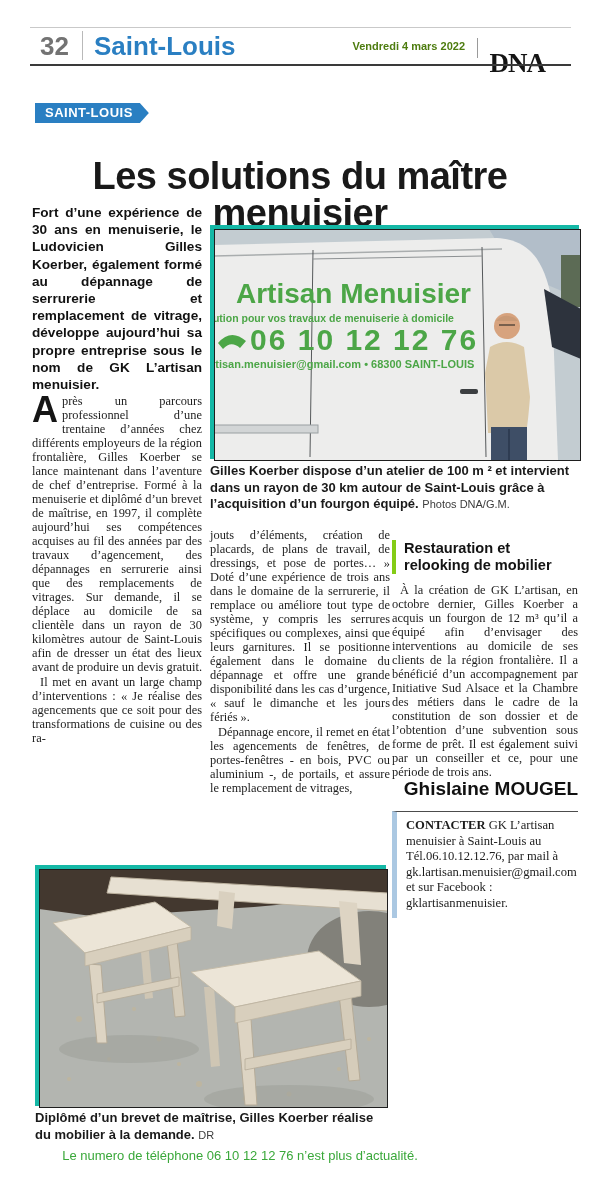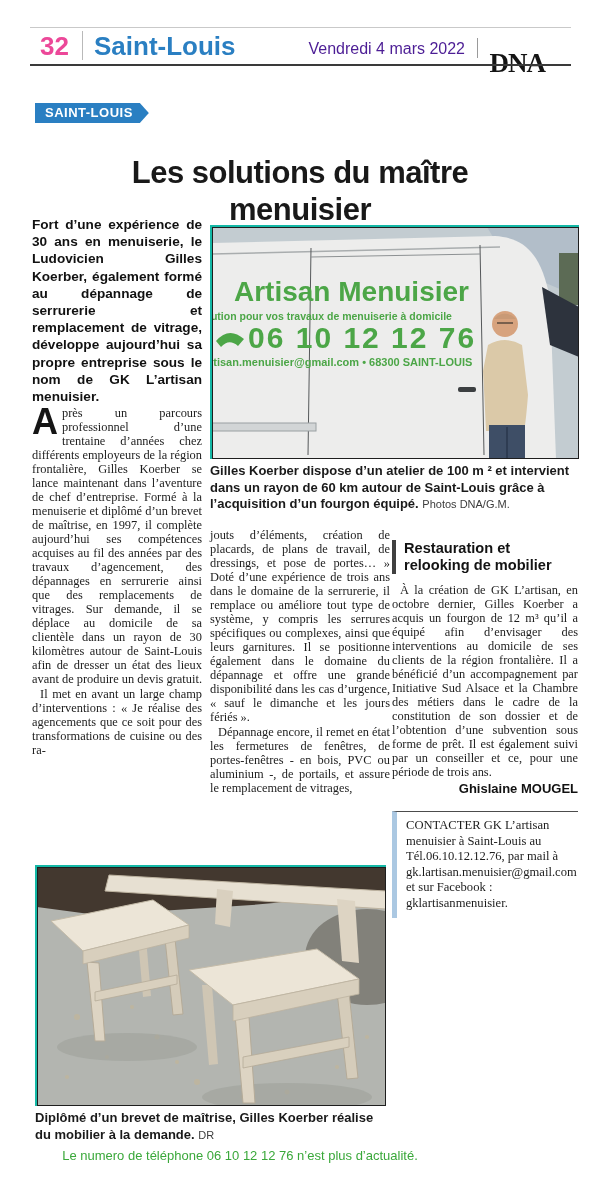--- a/index.html
+++ b/index.html
@@ -3,77 +3,77 @@
 <meta charset="utf-8">
 <style>
   html,body{margin:0;padding:0;background:#fff;}
   .page{position:relative;width:600px;height:1200px;background:#ffffff;overflow:hidden;
         font-family:"Liberation Serif",serif;color:#1c1c1c;}
   .sans{font-family:"Liberation Sans",sans-serif;}
 
   
   .top-hairline{position:absolute;left:30px;width:541px;top:27px;height:1px;background:#c9c9c9;}
   .header-rule{position:absolute;left:30px;width:541px;top:64px;height:2px;background:#3a3a3a;}
-  .page-number{position:absolute;left:40px;top:31px;font-size:26px;font-weight:bold;color:#ec4899;}
+  .page-number{position:absolute;left:40px;top:31px;font-size:26px;font-weight:bold;color:#737373;}
   .header-vdiv1{position:absolute;left:82px;top:31px;width:1px;height:29px;background:#b9b9b9;}
   .section-name{position:absolute;left:94px;top:31px;font-size:26px;font-weight:bold;color:#2a7fc2;}
-  .edition-date{position:absolute;right:135px;top:40px;font-size:16px;color:#4c1d95;}
+  .edition-date{position:absolute;right:135px;top:40px;font-size:11px;color:#4d7c0f;font-weight:bold;}
   .header-vdiv2{position:absolute;right:122px;top:38px;width:1px;height:20px;background:#9a9a9a;}
   .brand-logo{position:absolute;right:55px;top:48px;font-family:"Liberation Serif",serif;
               font-weight:bold;font-size:27px;letter-spacing:-1px;color:#141414;}
 
   
   .tag{position:absolute;left:35px;top:103px;background:#2a7fc2;color:#fff;
        font-family:"Liberation Sans",sans-serif;font-weight:bold;font-size:13px;
        letter-spacing:.5px;padding:2px 16px 3px 10px;
        clip-path:polygon(0 0,calc(100% - 9px) 0,100% 50%,calc(100% - 9px) 100%,0 100%);}
 
   
   .headline{position:absolute;left:85px;width:430px;top:133px;text-align:center;
-            font-family:"Liberation Sans",sans-serif;font-weight:bold;font-size:31px;
+            font-family:"Liberation Sans",sans-serif;font-weight:bold;font-size:38px;
             line-height:37px;letter-spacing:-.5px;color:#191919;}
 
   
   .col{position:absolute;font-size:12.4px;line-height:14px;text-align:justify;}
   .col p{margin:0 0 1px 0;}
   .col p.indent{text-indent:8px;}
-  .col1{left:32px;top:216px;width:170px;}
+  .col1{left:32px;top:204px;width:170px;}
   .col2{left:210px;top:528px;width:180px;}
   .col3{left:392px;top:528px;width:186px;}
 
   .lede{font-family:"Liberation Sans",sans-serif;font-weight:bold;font-size:13.6px;
         line-height:17.2px;color:#111;text-align:justify;margin:0 0 8px 0;}
 
   .dropcap{float:left;font-family:"Liberation Sans",sans-serif;font-weight:bold;
            font-size:36px;line-height:27px;padding:2px 4px 0 0;color:#151515;}
 
   .subhead{font-family:"Liberation Sans",sans-serif;font-weight:bold;font-size:14.6px;
-           line-height:17px;color:#131313;border-left:4px solid #404040;padding-left:8px;
+           line-height:17px;color:#131313;border-left:4px solid #84cc16;padding-left:8px;
            margin:12px 0 9px 0;text-align:left;}
 
-  .byline{font-family:"Liberation Sans",sans-serif;font-weight:bold;font-size:13px;
+  .byline{font-family:"Liberation Sans",sans-serif;font-weight:bold;font-size:19px;
           text-align:right;margin-top:3px;color:#111;}
 
   
-  .photo{position:absolute;border:2px solid #14b8a6;box-sizing:border-box;text-align:center;}
+  .photo{position:absolute;border:4px solid #14b8a6;box-sizing:border-box;text-align:center;}
   .van-photo{left:210px;top:225px;width:369px;height:234px;}
   .furn-photo{left:35px;top:865px;width:351px;height:241px;}
   .photo svg{display:block;}
 
   .caption{position:absolute;font-family:"Liberation Sans",sans-serif;font-weight:bold;
            font-size:13px;line-height:16.5px;color:#1a1a1a;text-align:left;}
   .van-caption{left:210px;top:463px;width:369px;}
   .furn-caption{left:35px;top:1110px;width:351px;}
   .credit{font-weight:normal;font-size:11px;color:#3c3c3c;}
 
   
   .infobox{border-top:1px solid #4c4c4c;border-left:5px solid #abc8e2;
            padding:6px 0 6px 9px;margin-top:15px;text-align:left;
            font-size:12.6px;line-height:15.6px;}
-  .infobox .label{font-weight:normal;}
+  .infobox .label{font-weight:bold;}
 
   
   .footer-note{position:absolute;left:0;width:480px;top:1146px;text-align:center;
                font-family:"Liberation Sans",sans-serif;font-size:13px;line-height:20px;
                color:#3aa83a;}
 
   
   .vantext{font-family:"Liberation Sans",sans-serif;font-weight:bold;fill:#4ca647;}
   .vantext-small{font-family:"Liberation Sans",sans-serif;fill:#4ca647;font-weight:bold;}
 </style>
@@ -132,27 +132,27 @@
         <line x1="285" y1="96" x2="301" y2="96" stroke="#5a4a3e" stroke-width="1.5"></line>
         <path d="M276,118 q17,-10 34,0 l6,50 q-2,26 -4,36 l-38,0 q-2,-44 -3,-60 z" fill="#dbc9a8"></path>
         <rect x="277" y="198" width="36" height="34" fill="#3e4e66"></rect>
         <line x1="295" y1="200" x2="295" y2="232" stroke="#2e3c52" stroke-width="2"></line>
       </g>
       <rect x="0.5" y="0.5" width="366" height="231" fill="none" stroke="#1e1e1e" stroke-width="1"></rect>
     </svg>
   </div>
 
   <div class="caption van-caption">
-    <span>Gilles Koerber dispose d’un atelier de 100 m ² et intervient dans un rayon de 60 km autour de Saint-Louis grâce à l’acquisition d’un fourgon équipé.</span>
+    <span>Gilles Koerber dispose d’un atelier de 100 m ² et intervient dans un rayon de 30 km autour de Saint-Louis grâce à l’acquisition d’un fourgon équipé.</span>
     <span class="credit">Photos DNA/G.M.</span>
   </div>
 
   <div class="col col2">
     <p>jouts d’éléments, création de placards, de plans de travail, de dressings, et pose de portes… » Doté d’une expérience de trois ans dans le domaine de la serrurerie, il remplace ou améliore tout type de système, y compris les serrures spécifiques ou complexes, ainsi que leurs garnitures. Il se positionne également dans le domaine du dépannage et offre une grande disponibilité dans les cas d’urgence, « sauf le dimanche et les jours fériés ».</p>
-    <p class="indent">Dépannage encore, il remet en état les fermetures de fenêtres, de portes-fenêtres - en bois, PVC ou aluminium -, de portails, et assure le remplacement de vitrages,</p>
+    <p class="indent">Dépannage encore, il remet en état les agencements de fenêtres, de portes-fenêtres - en bois, PVC ou aluminium -, de portails, et assure le remplacement de vitrages,</p>
   </div>
 
   <div class="col col3">
     <h3 class="subhead">Restauration et relooking de mobilier</h3>
     <p class="indent">À la création de GK L’artisan, en octobre dernier, Gilles Koerber a acquis un fourgon de 12 m³ qu’il a équipé afin d’envisager des interventions au domicile de ses clients de la région frontalière. Il a bénéficié d’un accompagnement par Initiative Sud Alsace et la Chambre des métiers dans le cadre de la constitution de son dossier et de l’obtention d’une subvention sous forme de prêt. Il est également suivi par un conseiller et ce, pour une période de trois ans.</p>
     <div class="byline">Ghislaine MOUGEL</div>
 
     <div class="infobox">
       <span class="label">CONTACTER</span>
       <span>GK L’artisan menuisier à Saint-Louis au Tél.06.10.12.12.76, par mail à gk.lartisan.menuisier@gmail.com et sur Facebook : gklartisanmenuisier.</span>

